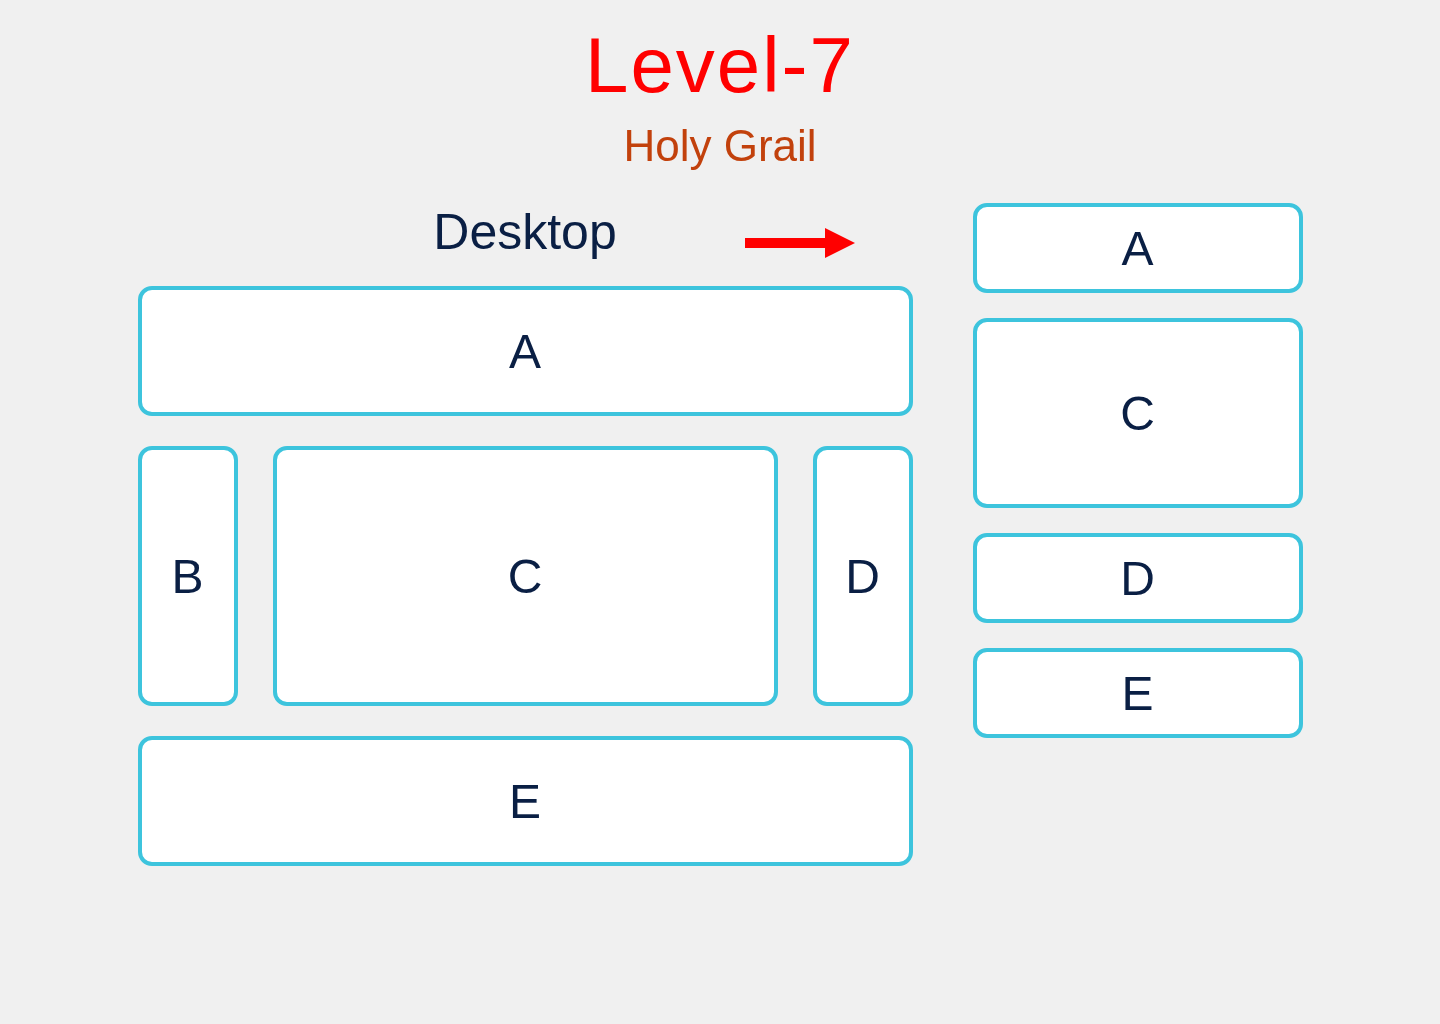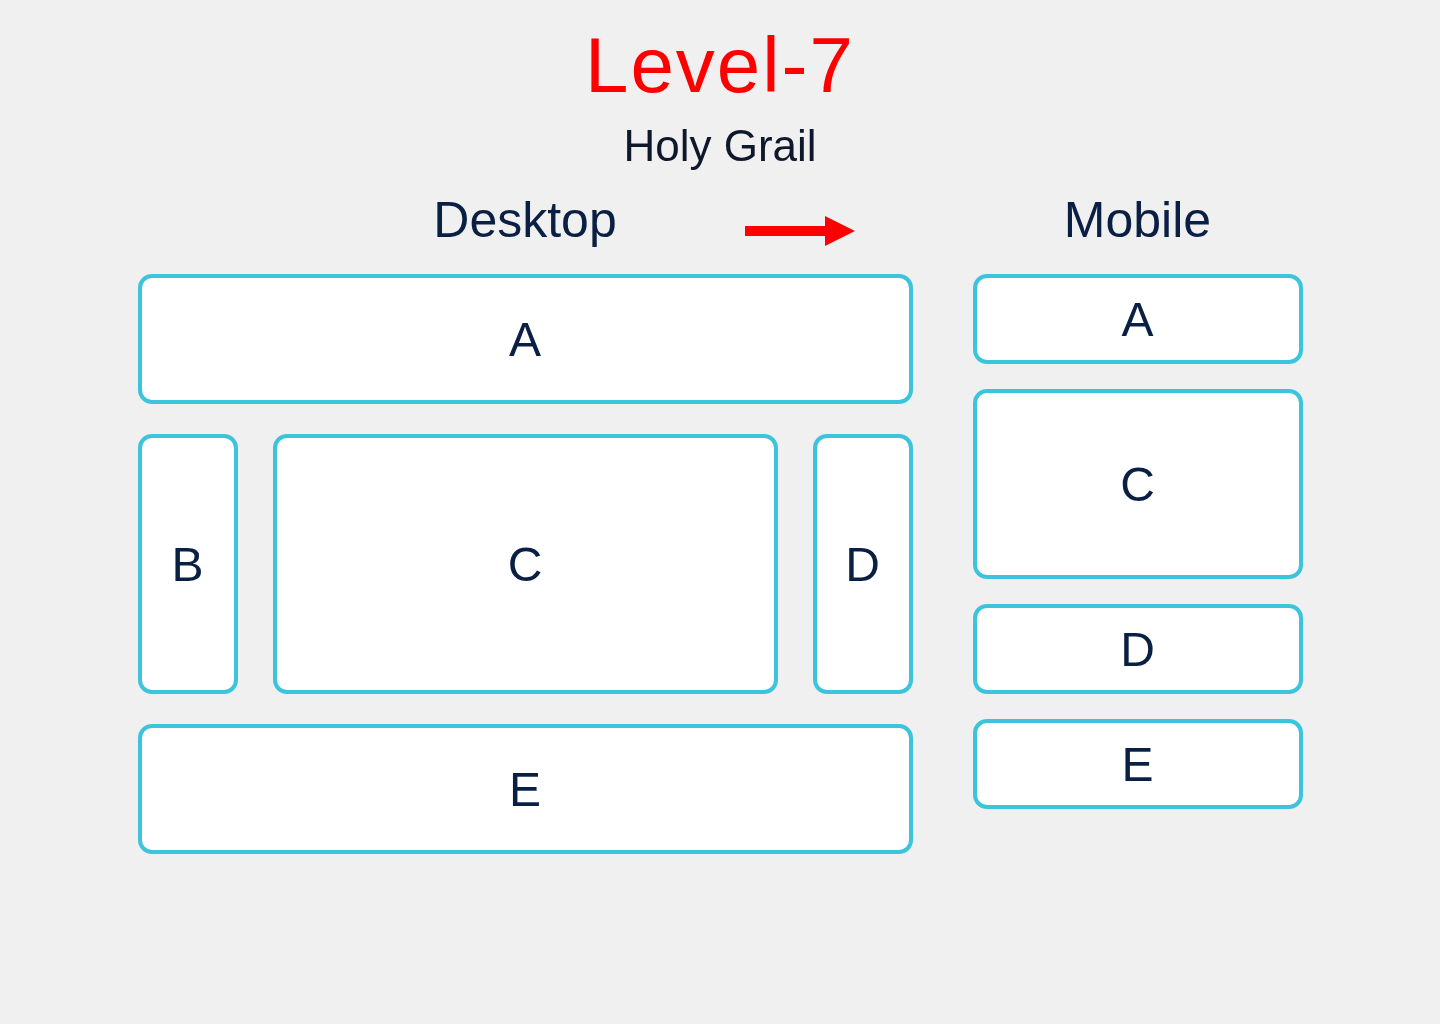--- a/index.html
+++ b/index.html
@@ -18,24 +18,24 @@
       align-items: center;
     }
     .title {
       color: #ff0000;
       font-size: 78px;
       font-weight: 400;
       letter-spacing: 2px;
       margin-bottom: 10px;
     }
     .subtitle {
-      color: #0f172a;
+      color: #c2410c;
       font-size: 44px;
       font-weight: 400;
-      margin-bottom: 20px;
+      margin-bottom: 32px;
     }
     .content-row {
       display: flex;
       align-items: flex-start;
       gap: 60px;
       width: 100%;
       justify-content: center;
       position: relative;
     }
     .desktop-section {
@@ -138,21 +138,20 @@
   </div>
 
   <div class="arrow">
     <svg width="120" height="40" viewBox="0 0 120 40">
       <line x1="5" y1="20" x2="90" y2="20" stroke="#ff0000" stroke-width="10"></line>
       <polygon points="85,5 115,20 85,35" fill="#ff0000"></polygon>
     </svg>
   </div>
 
   <div class="mobile-section">
-    <div class="section-label">Mobile</div>
     <div class="mobile-grid">
       <div class="box mobile-a">A</div>
       <div class="box mobile-c">C</div>
       <div class="box mobile-d">D</div>
       <div class="box mobile-e">E</div>
     </div>
   </div>
 
 </div>
 

